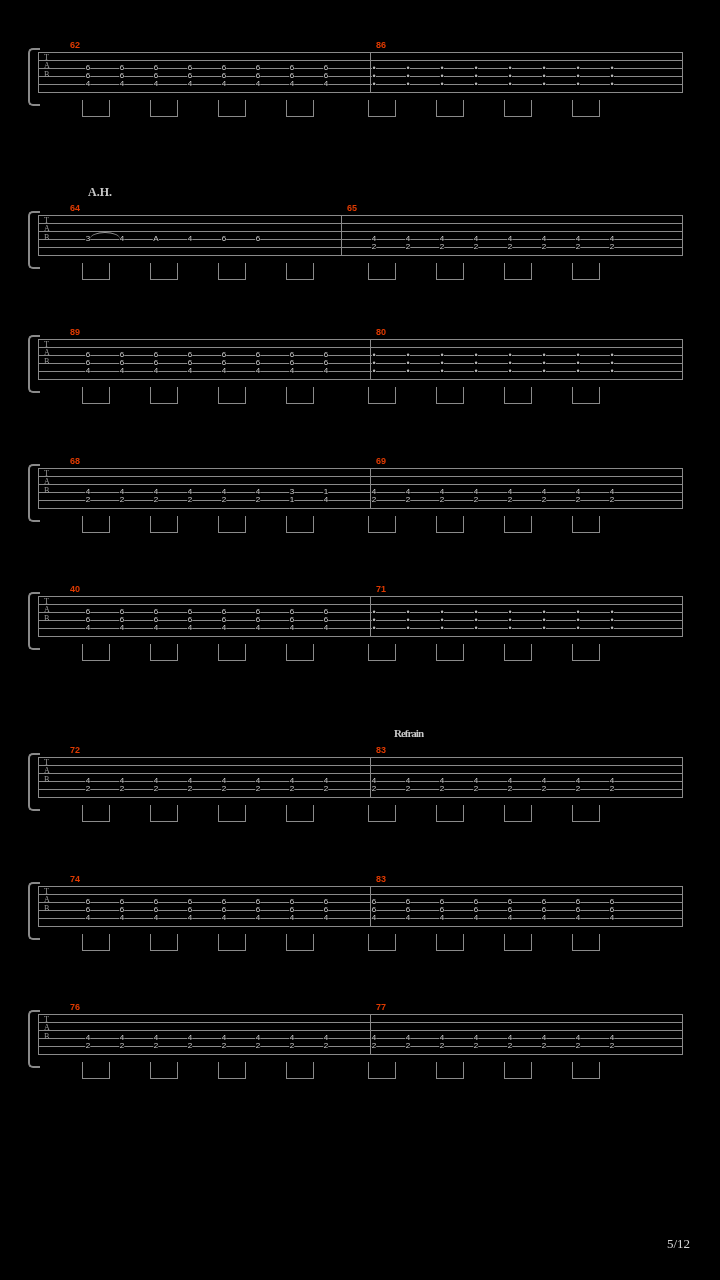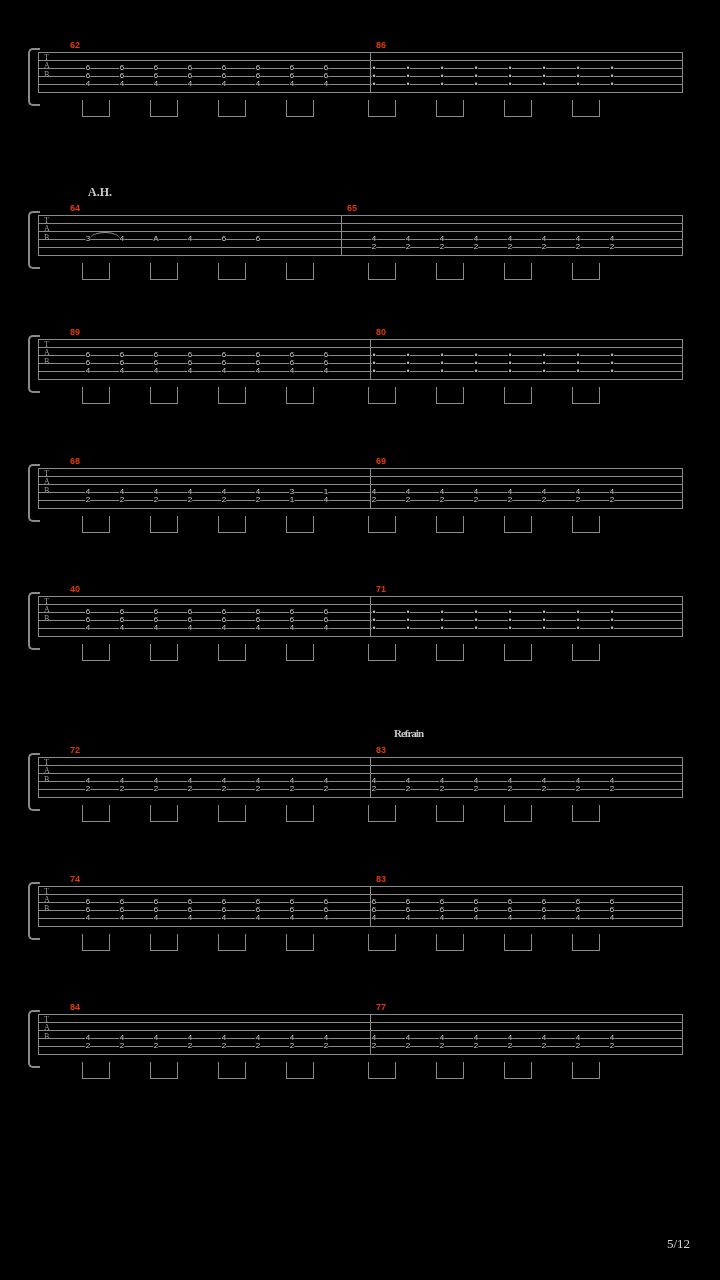--- a/index.html
+++ b/index.html
@@ -671,19 +671,19 @@
           <div class="note" style="left: 574px; top: 32px;">2</div>
         </div>
         <div class="rhythm" style="left: 44px; top: 48px; width: 26px;"></div>
         <div class="rhythm" style="left: 112px; top: 48px; width: 26px;"></div>
         <div class="rhythm" style="left: 180px; top: 48px; width: 26px;"></div>
         <div class="rhythm" style="left: 248px; top: 48px; width: 26px;"></div>
         <div class="rhythm" style="left: 330px; top: 48px; width: 26px;"></div>
         <div class="rhythm" style="left: 398px; top: 48px; width: 26px;"></div>
         <div class="rhythm" style="left: 466px; top: 48px; width: 26px;"></div>
         <div class="rhythm" style="left: 534px; top: 48px; width: 26px;"></div>
-        <div class="measnum" style="left: 32px; top: -12px;">84</div>
+        <div class="measnum" style="left: 32px; top: -12px;">76</div>
         <div class="measnum" style="left: 338px; top: -12px;">77</div>
       </div>
     </div>
 
   <div class="pagenum">5/12</div>
 </div>
 
 </body></html>

